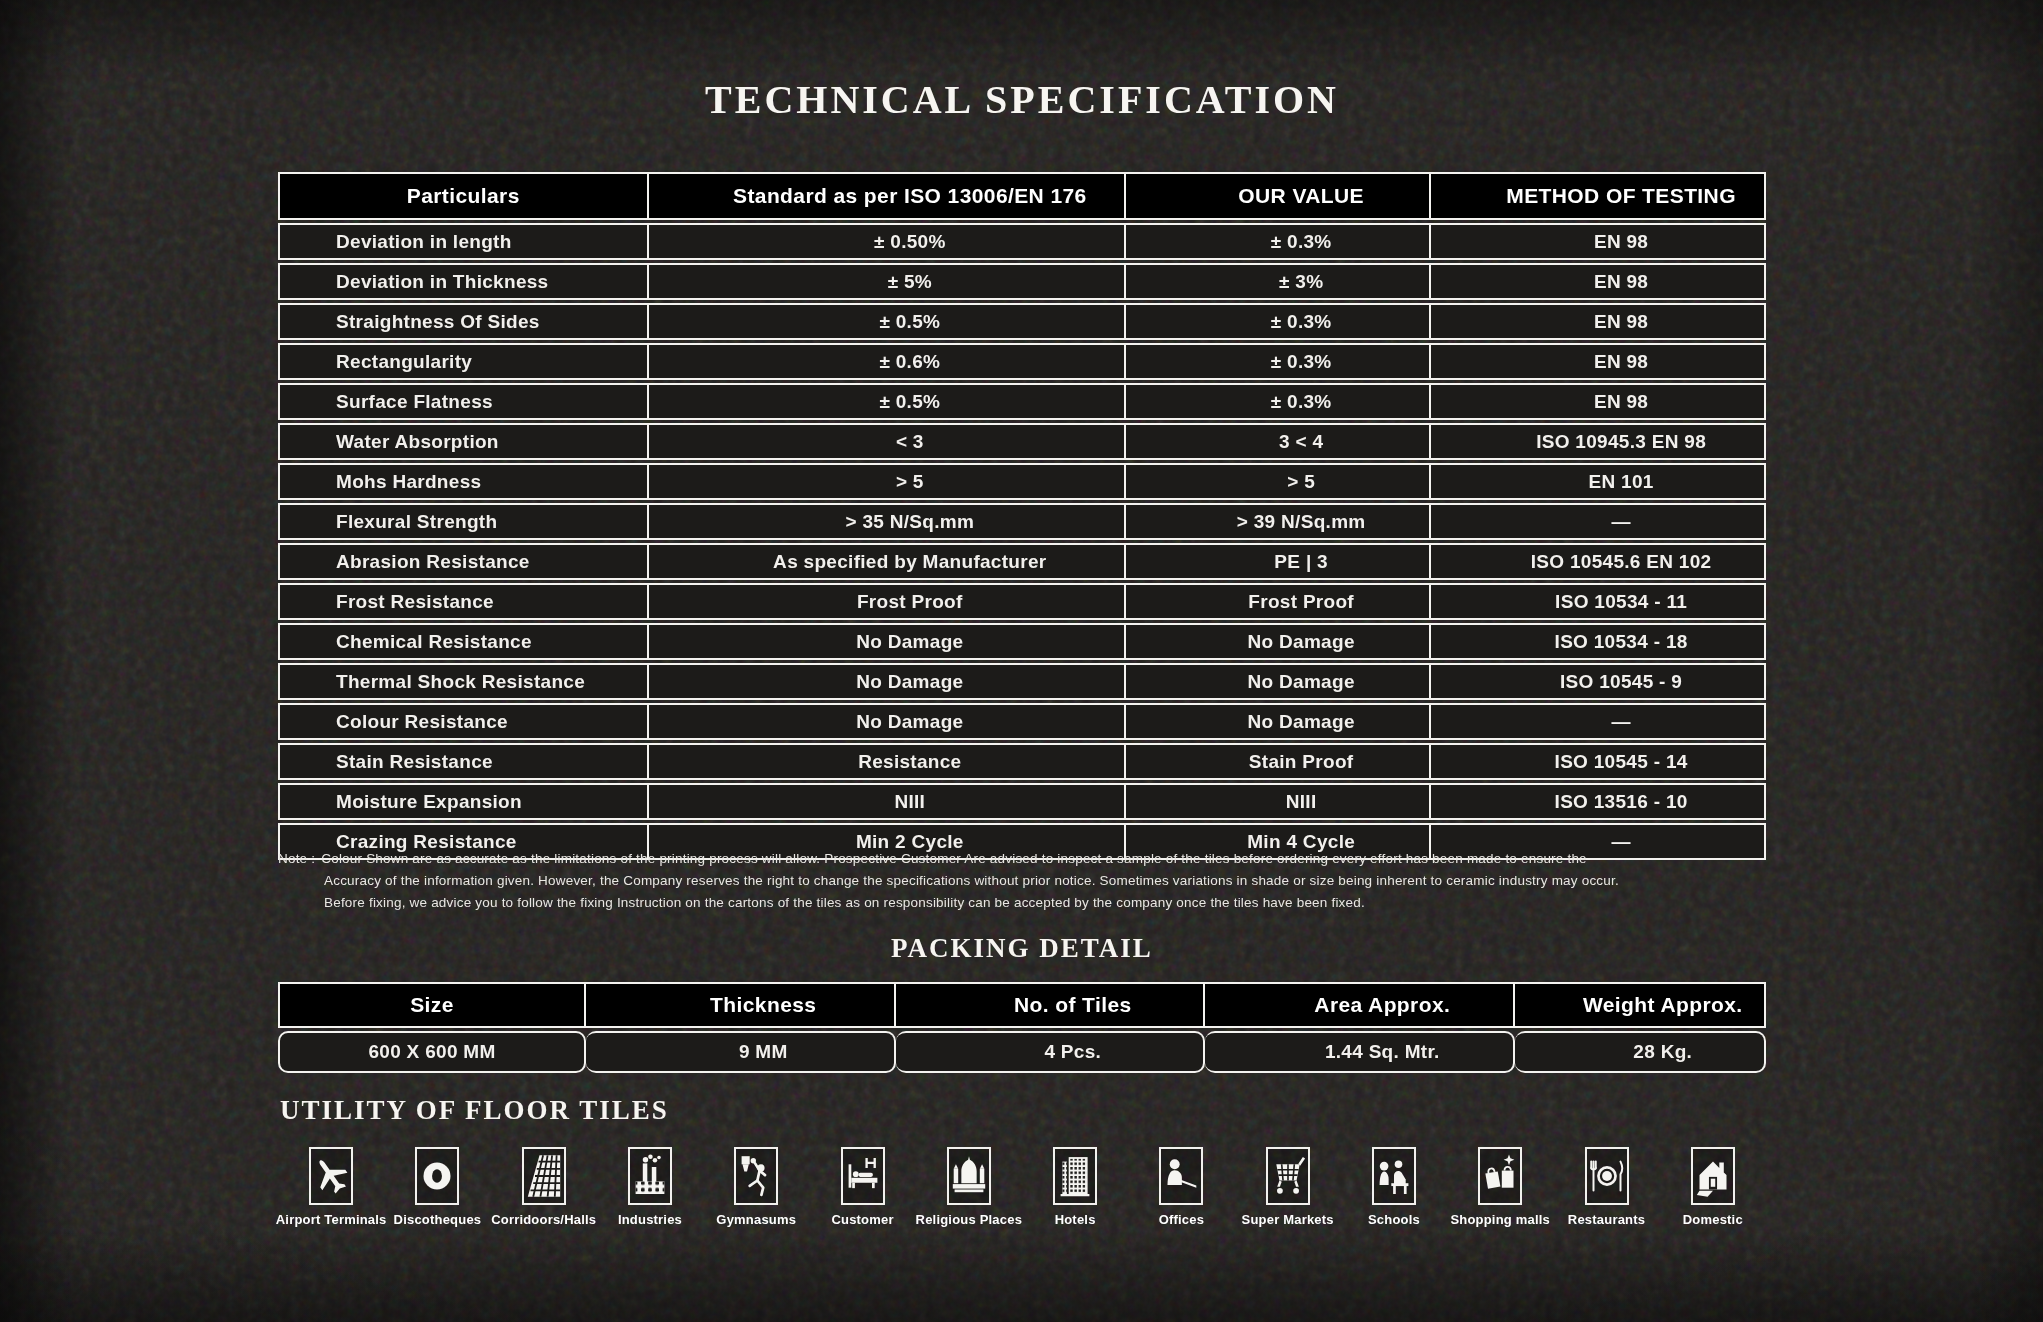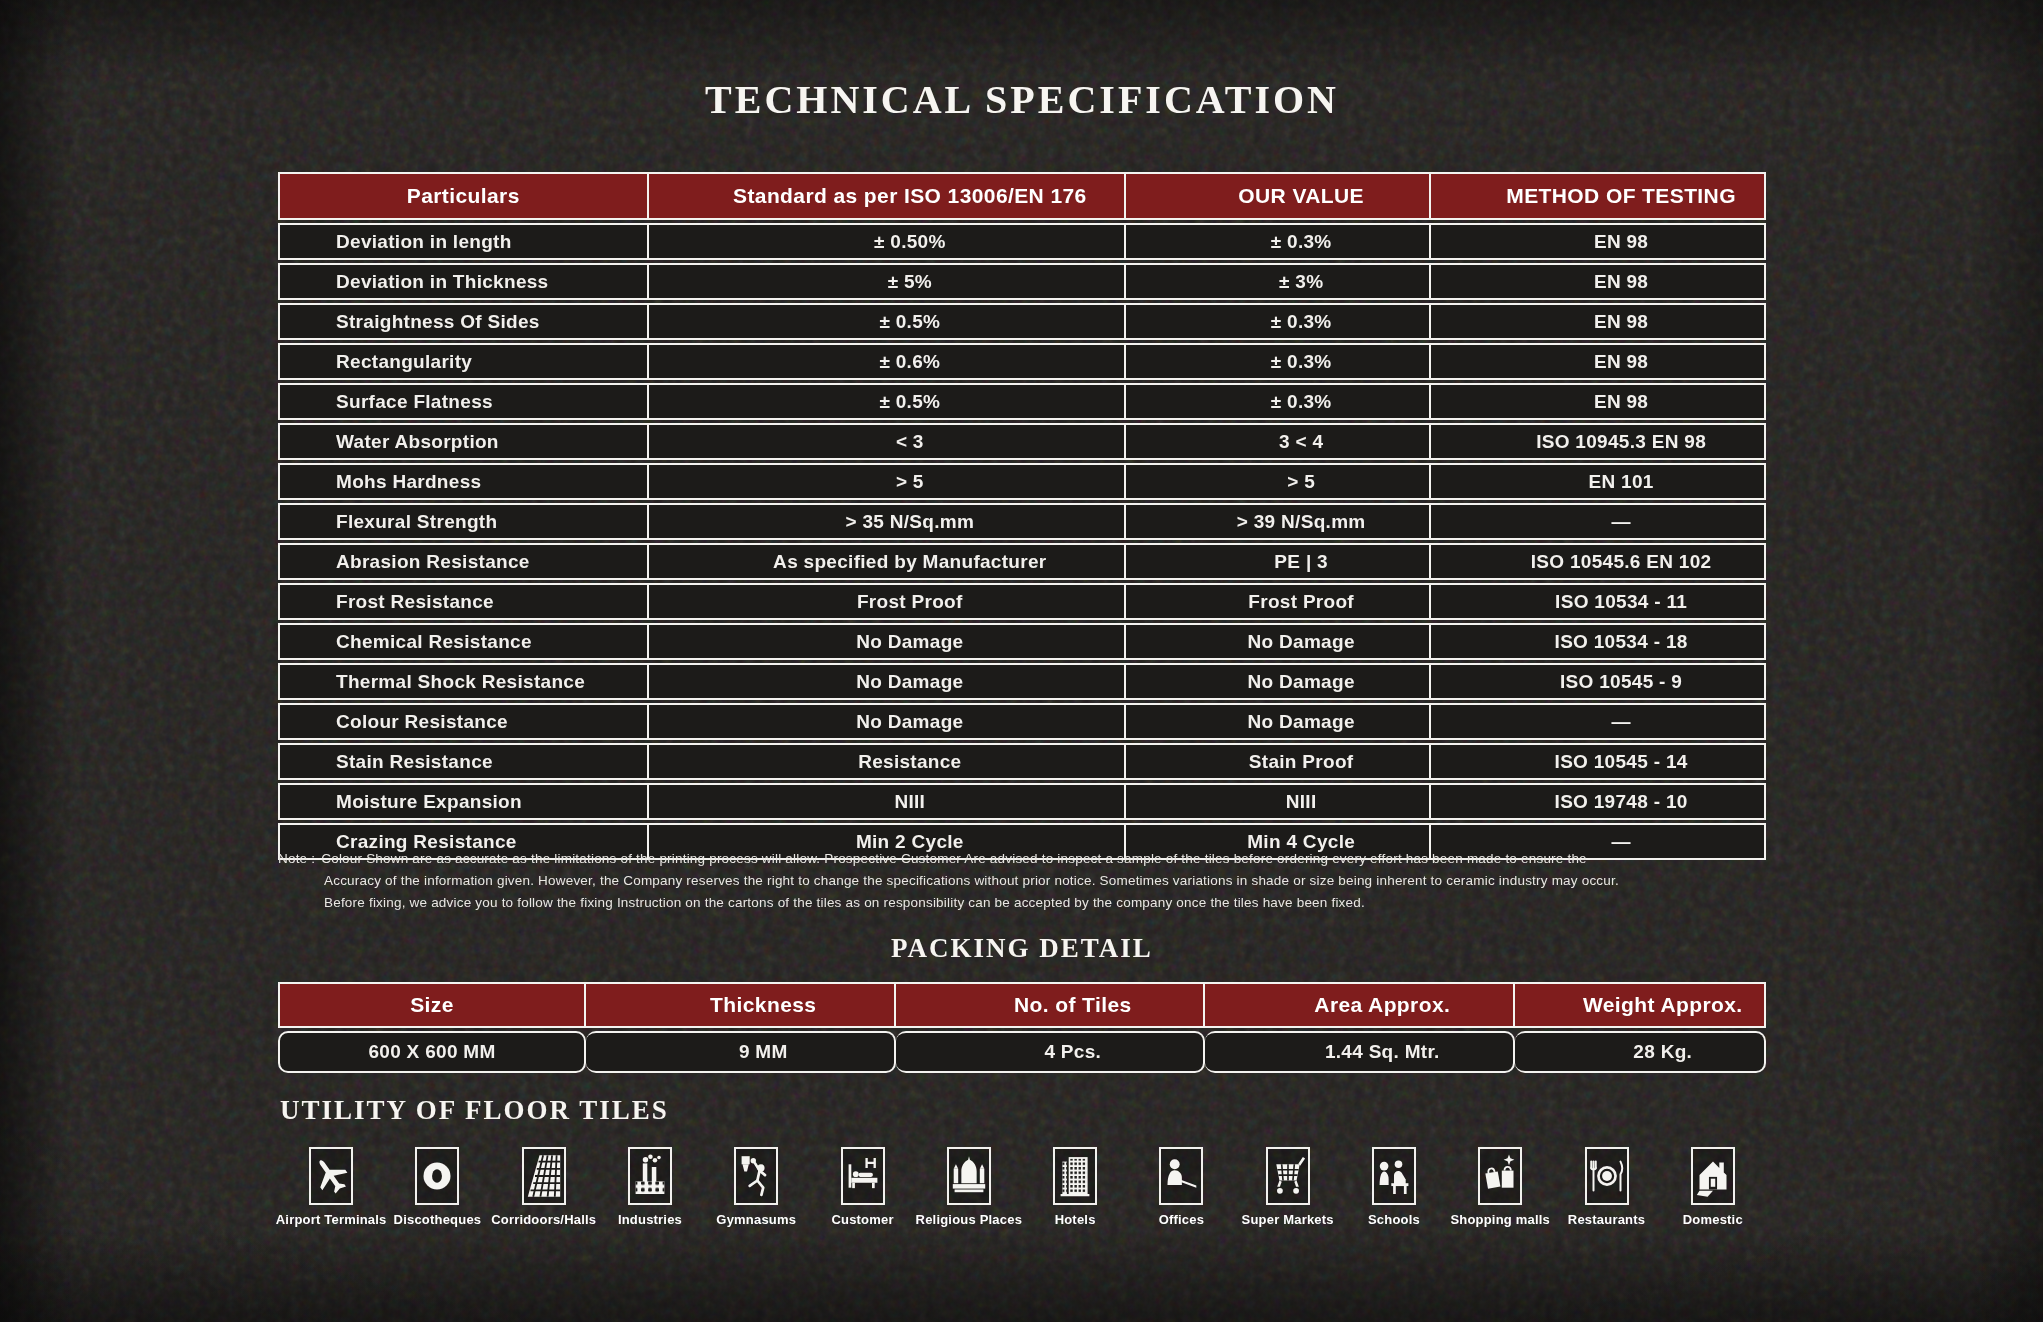--- a/index.html
+++ b/index.html
@@ -22,21 +22,21 @@
     position:absolute; top:80px; left:0; width:100%;
     text-align:center; color:#f7f5f1;
     font-family:"Liberation Serif", serif; font-weight:bold;
     font-size:40px; letter-spacing:3px; line-height:1;
   }
 
   table { border-collapse:separate; border-spacing:0 3px; width:100%; table-layout:fixed; }
   th, td { border:2px solid #f4f3f0; overflow:hidden; white-space:nowrap; }
   th:not(:first-child), td:not(:first-child) { border-left:none;padding-left:48px; }
   th {
-    background:#7f1d1d; color:#ffffff; font-weight:bold;
+    background:#000000; color:#ffffff; font-weight:bold;
     font-size:21px; letter-spacing:.4px; height:42px; text-align:center;
   }
   td {
     background:#1c1b19; color:#f2f0ed; font-weight:bold;
     font-size:19px; letter-spacing:.3px; height:31px; text-align:center;
   }
   .spec-table { position:absolute; top:169px; left:0; }
   .spec-table td.cell-left { text-align:left; padding-left:56px;margin-left:28px; }
 
   .note {
@@ -357,21 +357,21 @@
           <td class="cell-left">Stain Resistance</td>
           <td>Resistance</td>
           <td>Stain Proof</td>
           <td>ISO 10545 - 14</td>
         </tr>
 
         <tr>
           <td class="cell-left">Moisture Expansion</td>
           <td>NIII</td>
           <td>NIII</td>
-          <td>ISO 19748 - 10</td>
+          <td>ISO 13516 - 10</td>
         </tr>
 
         <tr>
           <td class="cell-left">Crazing Resistance</td>
           <td>Min 2 Cycle</td>
           <td>Min 4 Cycle</td>
           <td>—</td>
         </tr>
       </tbody>
   </table>

